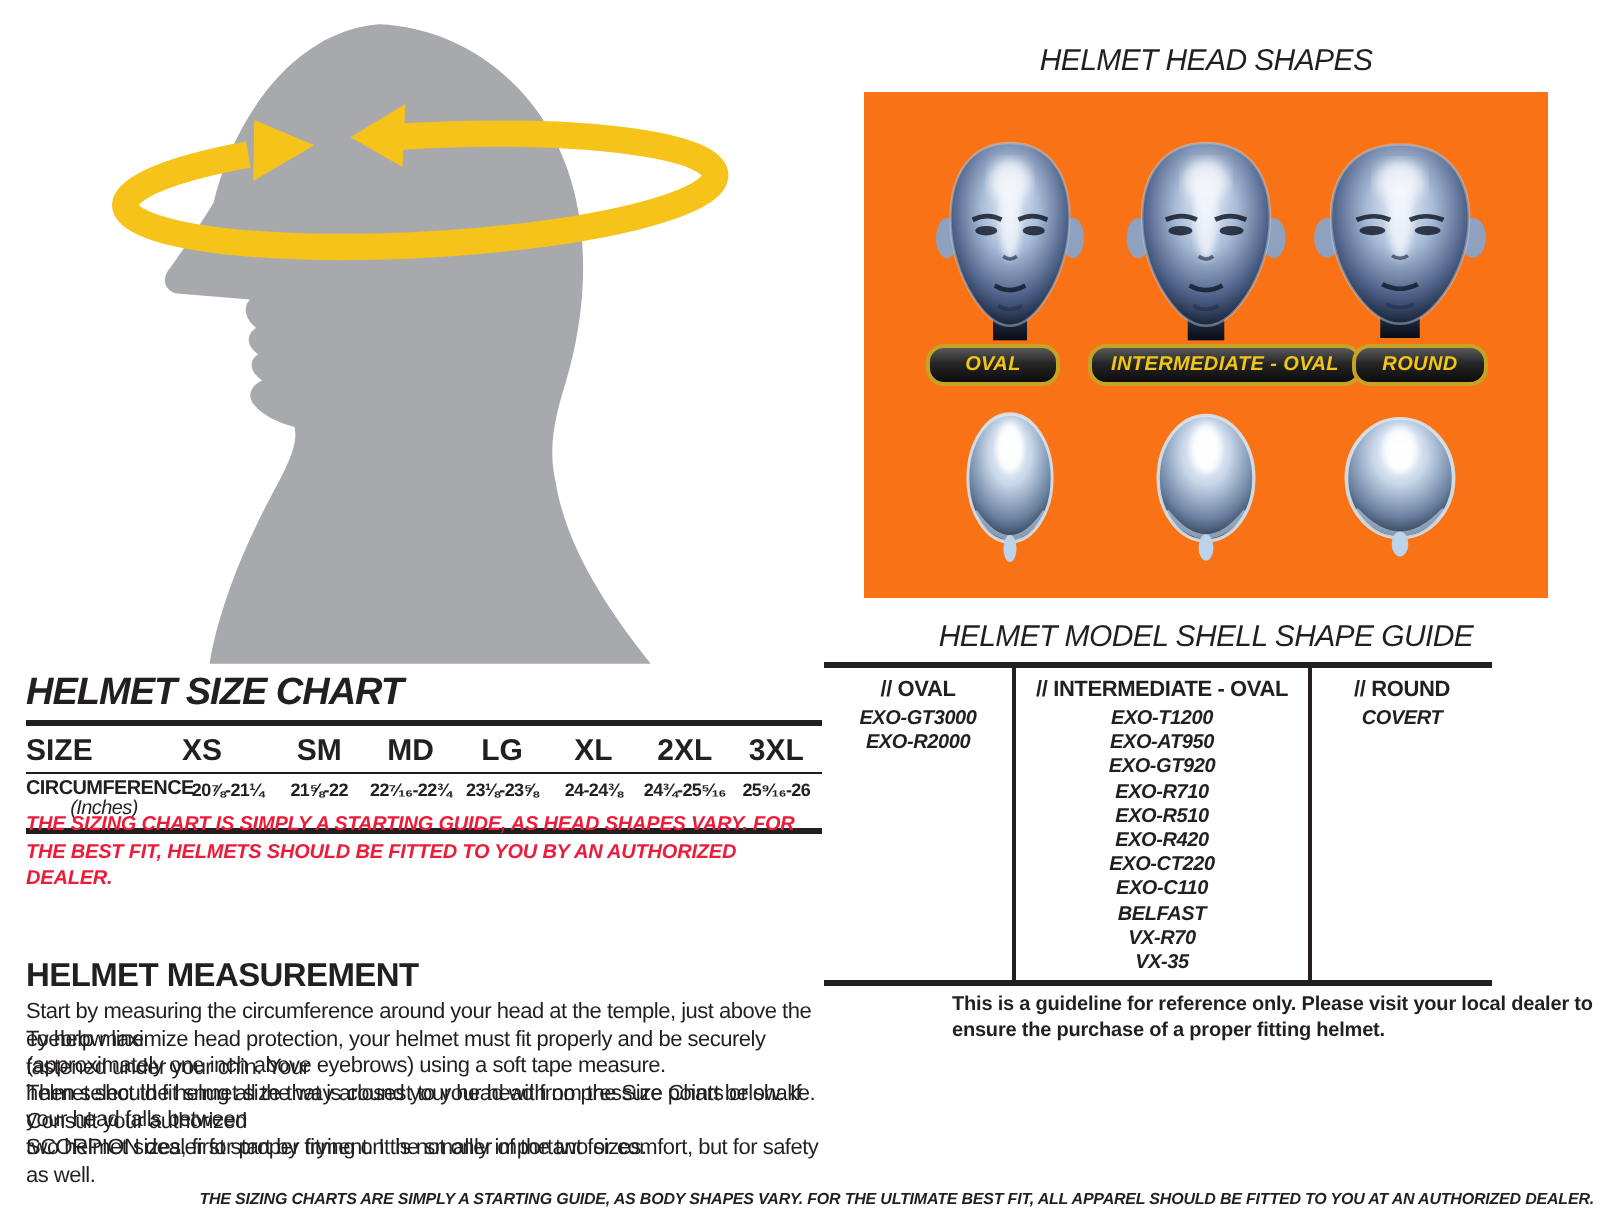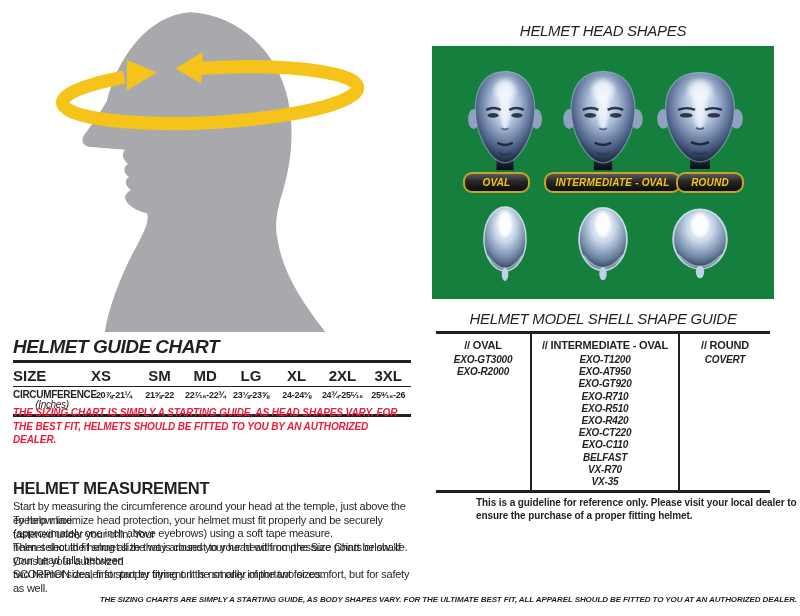--- a/index.html
+++ b/index.html
@@ -26,29 +26,29 @@
            font-weight:bold;font-style:italic;font-size:10px;line-height:13.5px;letter-spacing:-.1px;}
 
   .section-head{font-weight:bold;font-size:16.5px;letter-spacing:-.3px;margin:0;}
   .body-text{font-size:11px;line-height:13.6px;letter-spacing:-.25px;white-space:pre-line;margin:2px 0 0 0;}
   #measurement{left:13px;top:440px;width:404px;margin-top:39px;}
   #fitment{left:13px;top:512px;width:404px;}
 
   
   #hhs-title{left:432px;top:22px;width:342px;text-align:center;}
   .mid-head{font-style:italic;font-weight:normal;font-size:15px;letter-spacing:-.3px;margin:0;}
-  #shape-panel{left:432px;top:46px;width:342px;height:253px;background:#15803d;}
+  #shape-panel{left:432px;top:46px;width:342px;height:253px;background:#f97316;}
   .face{position:absolute;top:20px;width:100px;height:106px;}
   .tophead{position:absolute;top:150px;width:66px;height:96px;}
   .shape-label{position:absolute;top:126px;height:21px;display:flex;align-items:center;justify-content:center;
      background:linear-gradient(#5a5a5a,#262626 45%,#0c0c0c);border:2px solid #c7a325;border-radius:9px;
      color:#f3c515;font-weight:bold;font-style:italic;font-size:10px;letter-spacing:.2px;box-sizing:border-box;}
 
   #shell-title{left:432px;top:310px;width:342px;text-align:center;}
-  #shell-table{left:436px;top:331px;width:334px;height:156px;border-top:3px solid #231f20;border-bottom:3px solid #231f20;
+  #shell-table{left:412px;top:331px;width:334px;height:156px;border-top:3px solid #231f20;border-bottom:3px solid #231f20;
      display:grid;grid-template-columns:94px 150px 90px;box-sizing:content-box;}
   .shell-col{text-align:center;padding-top:5px;}
   .shell-col.mid{border-left:2px solid #231f20;border-right:2px solid #231f20;}
   .shell-header{font-weight:bold;font-size:11px;letter-spacing:-.2px;margin-bottom:3px;}
   .model{font-weight:bold;font-style:italic;font-size:10px;line-height:12.2px;letter-spacing:-.2px;}
 
   #shell-note{left:432px;top:496px;width:348px;font-weight:bold;font-size:10px;line-height:13px;letter-spacing:-.1px;margin-left:44px;}
 
   #footer-note{left:0;top:595px;width:797px;text-align:right;font-weight:bold;font-style:italic;
       font-size:8px;letter-spacing:-.1px;color:#231f20;}
@@ -113,21 +113,21 @@
     C86,178 85,172 90,169 C84,165 84,159 89,156 C84,152 82,146 86,142
     L50,139 C44,138 42,132 46,127 C54,116 62,104 68,94 C78,52 108,9 150,6 Z" fill="#a7a9ac"></path>
   <g transform="rotate(-3 170 88)">
     <path d="M157.3,61.1 A146,27 0 1,1 86.2,65.9" fill="none" stroke="#f5c31a" stroke-width="13"></path>
     <path d="M137,60 L165,45 L162,76 Z" fill="#f5c31a"></path>
     <path d="M119,63 L90,49 L88,79 Z" fill="#f5c31a"></path>
   </g>
 </svg>
 
 <div id="size-chart" class="abs">
-  <h2 class="big-head">HELMET GUIDE CHART</h2>
+  <h2 class="big-head">HELMET SIZE CHART</h2>
   <div class="rule-thick"></div>
   <div class="sc-grid">
     <div class="hcell">SIZE</div>
     <div style="display:contents"><div class="hcell">XS</div><div class="hcell">SM</div><div class="hcell">MD</div><div class="hcell">LG</div><div class="hcell">XL</div><div class="hcell">2XL</div><div class="hcell">3XL</div></div>
   </div>
   <div class="rule-thin"></div>
   <div class="sc-grid">
     <div class="vcell rowlabel">
       <span>CIRCUMFERENCE</span><br>
       <span class="sub">(Inches)</span>

